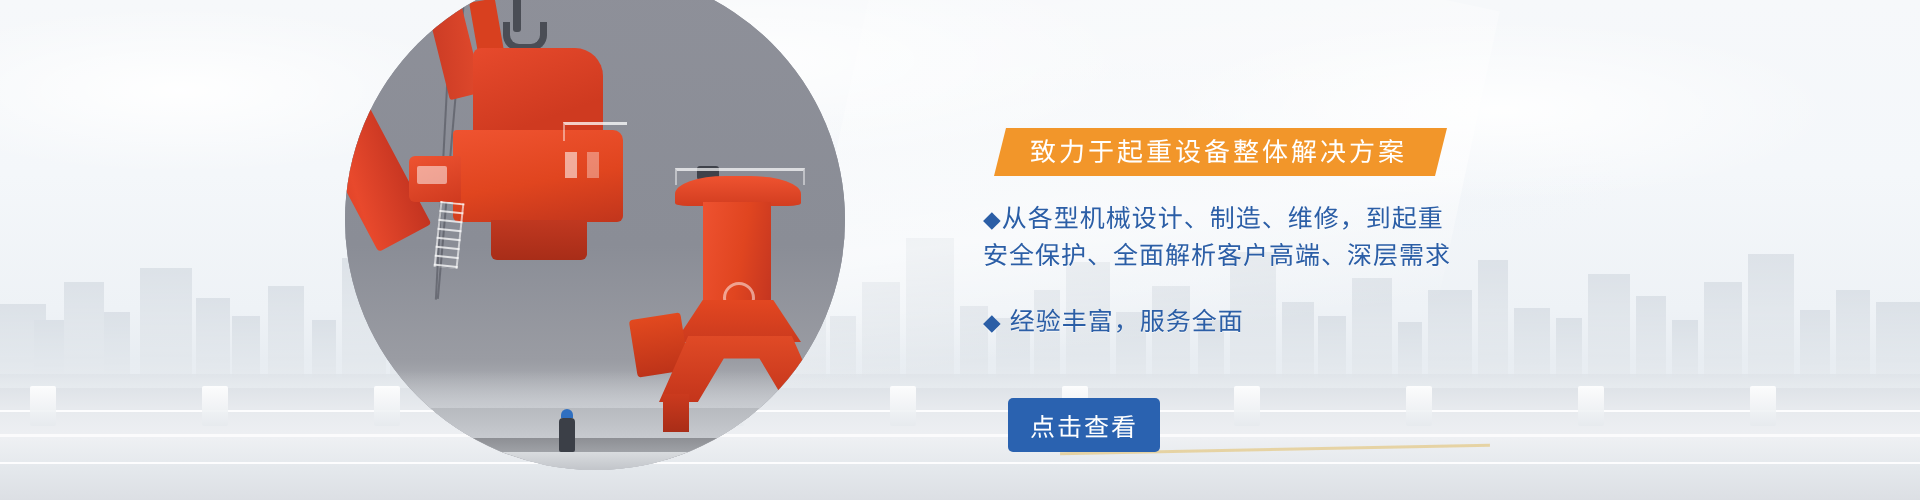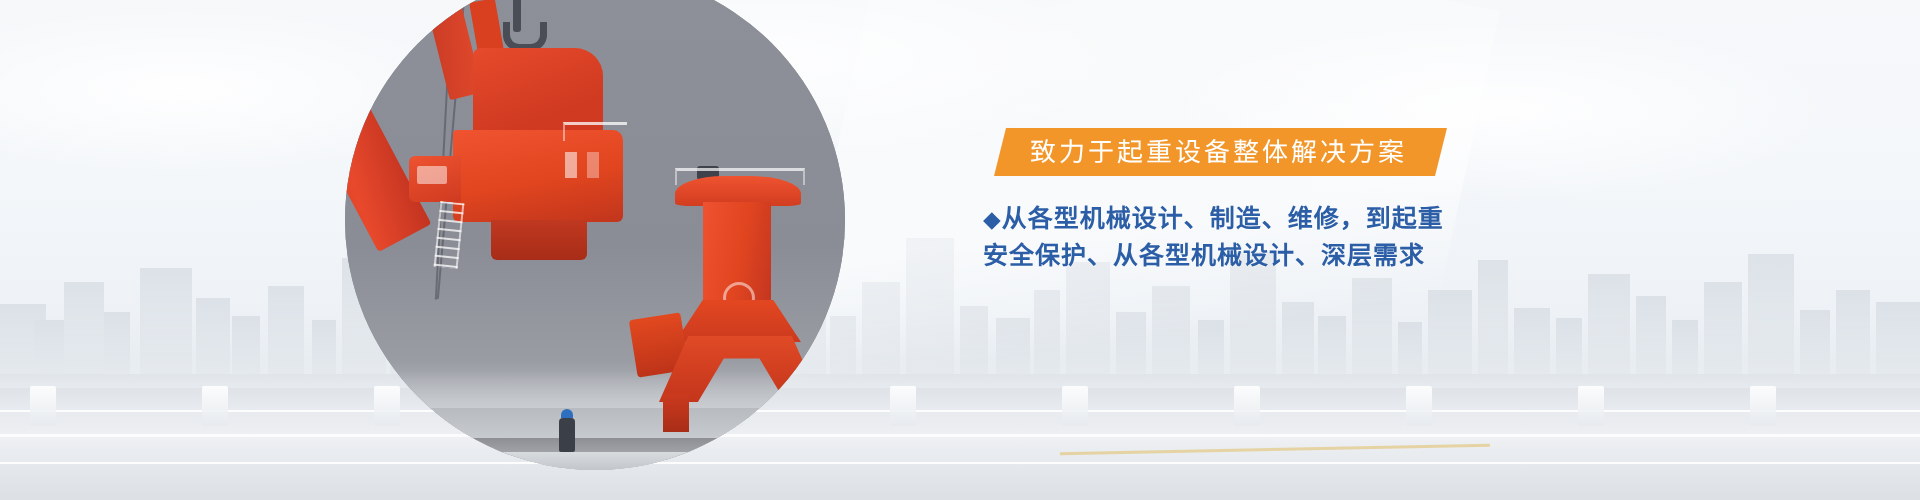--- a/index.html
+++ b/index.html
@@ -462,21 +462,21 @@
 
   .bullets {
     position: absolute;
     left: 8px;
     top: 200px;
     width: 680px;
   }
   .bullet-block {
     color: #2b5ea6;
     font-size: 25px;
-    font-weight: bold;
+    font-weight: normal;
     line-height: 36px;
     letter-spacing: 1px;
     white-space: nowrap;
     text-shadow: 0 1px 0 rgba(255,255,255,0.6);
   }
   .bullet-block.b2 {
     margin-top: 30px;
   }
   .dia {
     color: #2b5ea6;
@@ -625,21 +625,25 @@
 
 
     <div class="sub-banner">
       <span>致力于起重设备整体解决方案</span>
     </div>
 
     <div class="bullets">
 
       <div class="bullet-block b1">
         <div><span class="dia">◆</span><span>从各型机械设计、制造、维修，到起重</span></div>
-        <div><span>安全保护、从各型机械设计、深层需求</span></div>
+        <div><span>安全保护、全面解析客户高端、深层需求</span></div>
       </div>
 
+      <div class="bullet-block b2">
+        <div><span class="dia spaced">◆</span><span>经验丰富，服务全面</span></div>
+      </div>
 
     </div>
 
+    <button class="cta">点击查看</button>
 
   </div>
 </div>
 
 </body></html>

